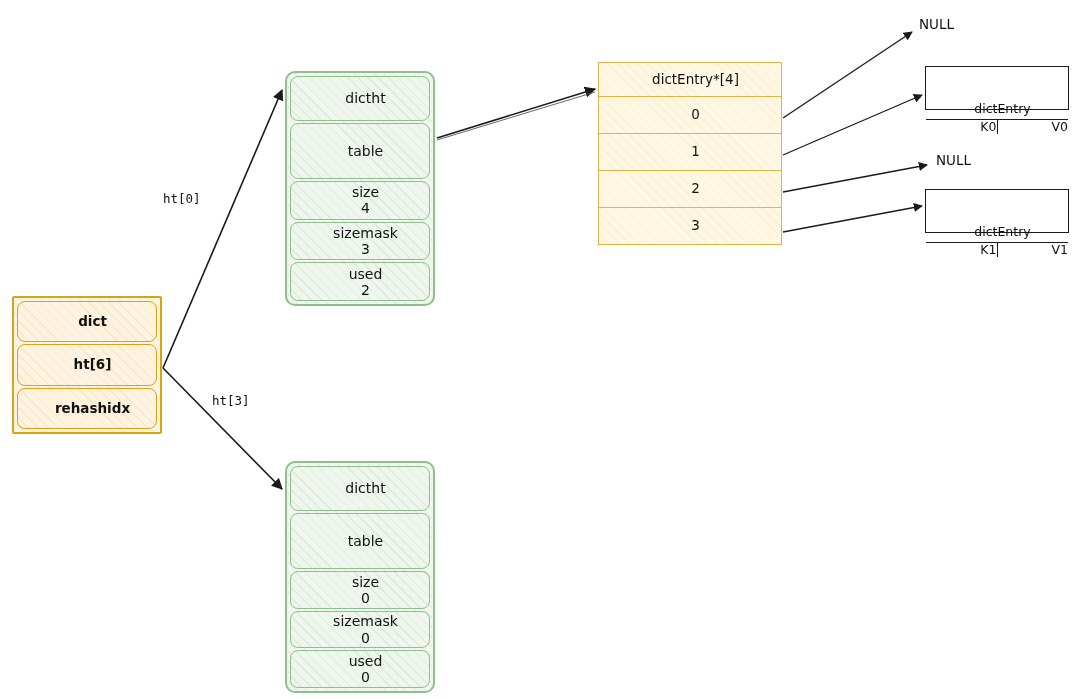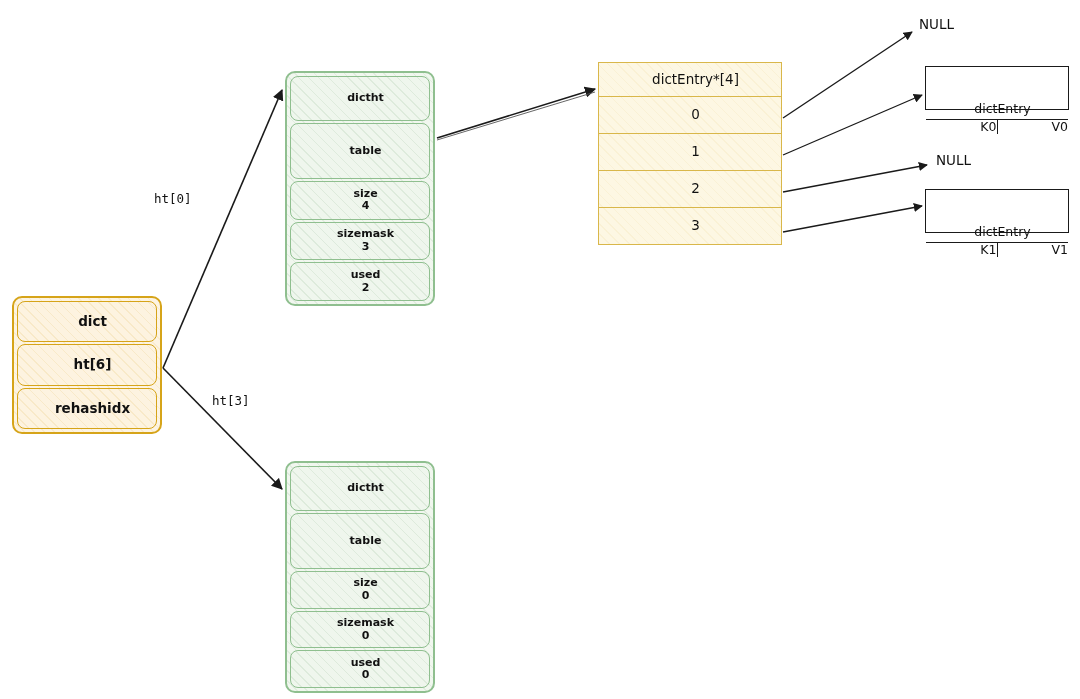--- a/index.html
+++ b/index.html
@@ -45,21 +45,21 @@
     padding-left: 11px;
   }
 
   
   .dict-node {
     left: 12px;
     top: 296px;
     width: 150px;
     height: 138px;
     border: 2px solid #d6a419;
-    border-radius: 10px;
+    border-radius: 2px;
     background:
       repeating-linear-gradient(45deg,
         rgba(214,164,25,0.10) 0px,
         rgba(214,164,25,0.10) 1px,
         rgba(255,255,255,0) 1px,
         rgba(255,255,255,0) 7px),
       #fdf4e3;
     padding: 3px;
     display: flex;
     flex-direction: column;
@@ -101,22 +101,22 @@
   .ht-node .row {
     border: 1.5px solid #8fbf8f;
     border-radius: 8px;
     background:
       repeating-linear-gradient(45deg,
         rgba(120,170,120,0.15) 0px,
         rgba(120,170,120,0.15) 1px,
         rgba(255,255,255,0) 1px,
         rgba(255,255,255,0) 7px),
       #eff6ed;
-    font-weight: bold;
-    font-size: 11px;
+    font-weight: normal;
+    font-size: 14px;
     color: #111;
   }
   #ht0 { left: 285px; top: 71px;  height: 235px; }
   #ht1 { left: 285px; top: 461px; height: 232px; }
   .ht-node .r-dictht   { flex: 0 0 45px; }
   .ht-node .r-table    { flex: 0 0 56px; }
   .ht-node .r-size     { flex: 1; align-items: center; }
   .ht-node .r-sizemask { flex: 1; }
   .ht-node .r-used     { flex: 1; }
 
@@ -180,21 +180,21 @@
   #entry1 { left: 925px; top: 189px; }
 
   
   .label {
     position: absolute;
     font-size: 13.5px;
     color: #111;
     white-space: nowrap;
   }
   .label.mono { font-family: "DejaVu Sans Mono", monospace; font-size: 12.5px; }
-  #lbl-ht0  { left: 154px; top: 191px; }
+  #lbl-ht0  { left: 163px; top: 191px; }
   #lbl-ht1  { left: 212px; top: 393px; }
   #lbl-null0 { left: 919px; top: 16px; }
   #lbl-null1 { left: 936px; top: 152px; }
 </style>
 </head>
 <body>
 
 <div id="canvas">
 
   <svg class="edges" viewBox="0 0 1080 699" xmlns="http://www.w3.org/2000/svg">

